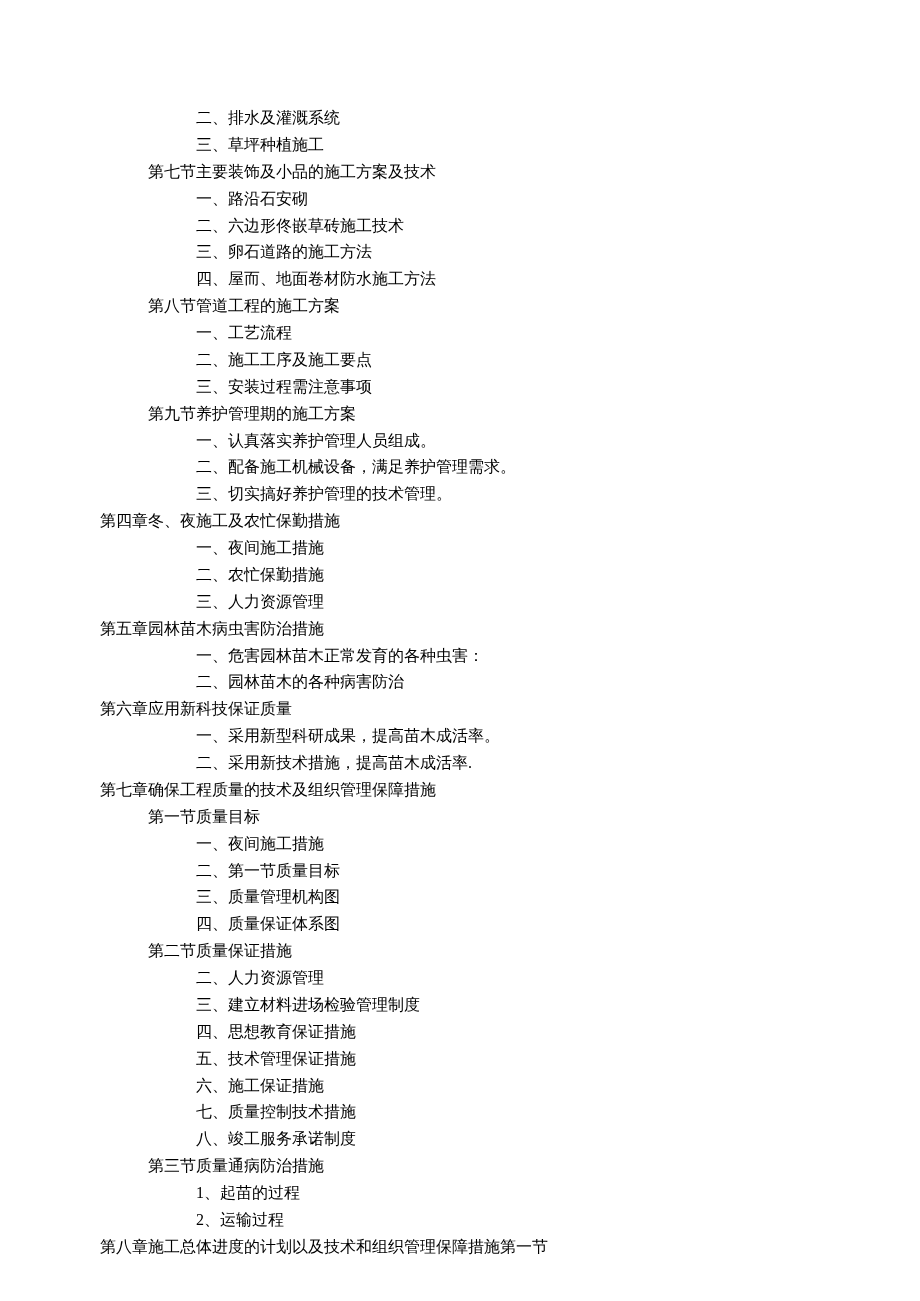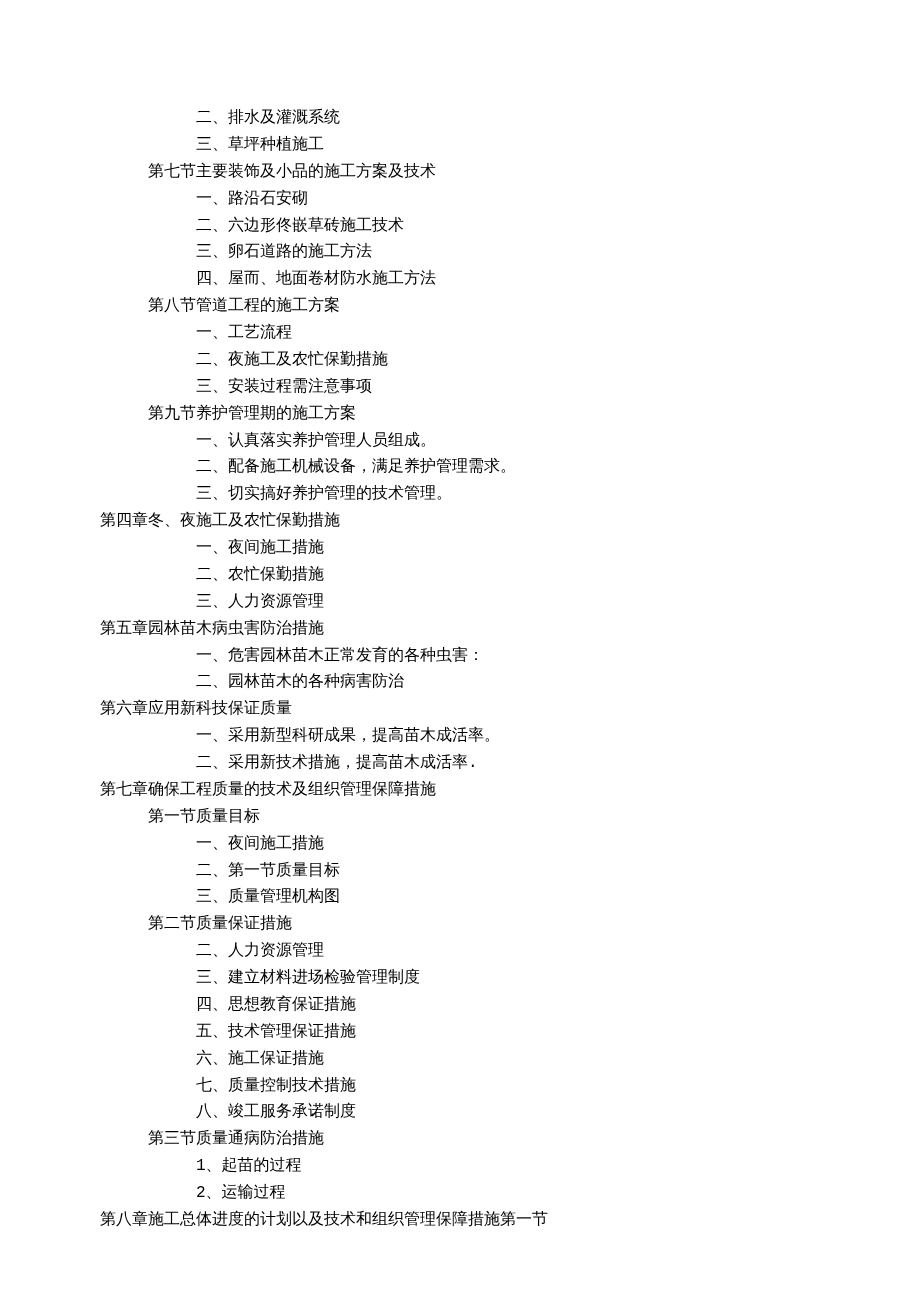--- a/index.html
+++ b/index.html
@@ -10,60 +10,60 @@
     font-size: 16px;
     color: #000;
     width: 920px;
   }
   .page {
     padding: 105px 100px 60px 100px;
     line-height: 1.68;
   }
   .line {
     white-space: pre;
-    font-family: Liberation Mono, monospace;
   }
   .indent-0 { padding-left: 0px; }
   .indent-1 { padding-left: 48px; }
   .indent-2 { padding-left: 96px; }
 </style>
 </head>
 <body>
 
 <div class="page">
   <div class="line indent-2">二、排水及灌溉系统</div>
   <div class="line indent-2">三、草坪种植施工</div>
   <div class="line indent-1">第七节主要装饰及小品的施工方案及技术</div>
   <div class="line indent-2">一、路沿石安砌</div>
   <div class="line indent-2">二、六边形佟嵌草砖施工技术</div>
   <div class="line indent-2">三、卵石道路的施工方法</div>
   <div class="line indent-2">四、屋而、地面卷材防水施工方法</div>
   <div class="line indent-1">第八节管道工程的施工方案</div>
   <div class="line indent-2">一、工艺流程</div>
-  <div class="line indent-2">二、夜施工及农忙保勤措施</div>
+  <div class="line indent-2">二、施工工序及施工要点</div>
   <div class="line indent-2">三、安装过程需注意事项</div>
   <div class="line indent-1">第九节养护管理期的施工方案</div>
   <div class="line indent-2">一、认真落实养护管理人员组成。</div>
   <div class="line indent-2">二、配备施工机械设备，满足养护管理需求。</div>
   <div class="line indent-2">三、切实搞好养护管理的技术管理。</div>
   <div class="line indent-0">第四章冬、夜施工及农忙保勤措施</div>
   <div class="line indent-2">一、夜间施工措施</div>
   <div class="line indent-2">二、农忙保勤措施</div>
   <div class="line indent-2">三、人力资源管理</div>
   <div class="line indent-0">第五章园林苗木病虫害防治措施</div>
   <div class="line indent-2">一、危害园林苗木正常发育的各种虫害：</div>
   <div class="line indent-2">二、园林苗木的各种病害防治</div>
   <div class="line indent-0">第六章应用新科技保证质量</div>
   <div class="line indent-2">一、采用新型科研成果，提高苗木成活率。</div>
   <div class="line indent-2">二、采用新技术措施，提高苗木成活率.</div>
   <div class="line indent-0">第七章确保工程质量的技术及组织管理保障措施</div>
   <div class="line indent-1">第一节质量目标</div>
   <div class="line indent-2">一、夜间施工措施</div>
   <div class="line indent-2">二、第一节质量目标</div>
   <div class="line indent-2">三、质量管理机构图</div>
+  <div class="line indent-2">四、质量保证体系图</div>
   <div class="line indent-1">第二节质量保证措施</div>
   <div class="line indent-2">二、人力资源管理</div>
   <div class="line indent-2">三、建立材料进场检验管理制度</div>
   <div class="line indent-2">四、思想教育保证措施</div>
   <div class="line indent-2">五、技术管理保证措施</div>
   <div class="line indent-2">六、施工保证措施</div>
   <div class="line indent-2">七、质量控制技术措施</div>
   <div class="line indent-2">八、竣工服务承诺制度</div>
   <div class="line indent-1">第三节质量通病防治措施</div>
   <div class="line indent-2">1、起苗的过程</div>

